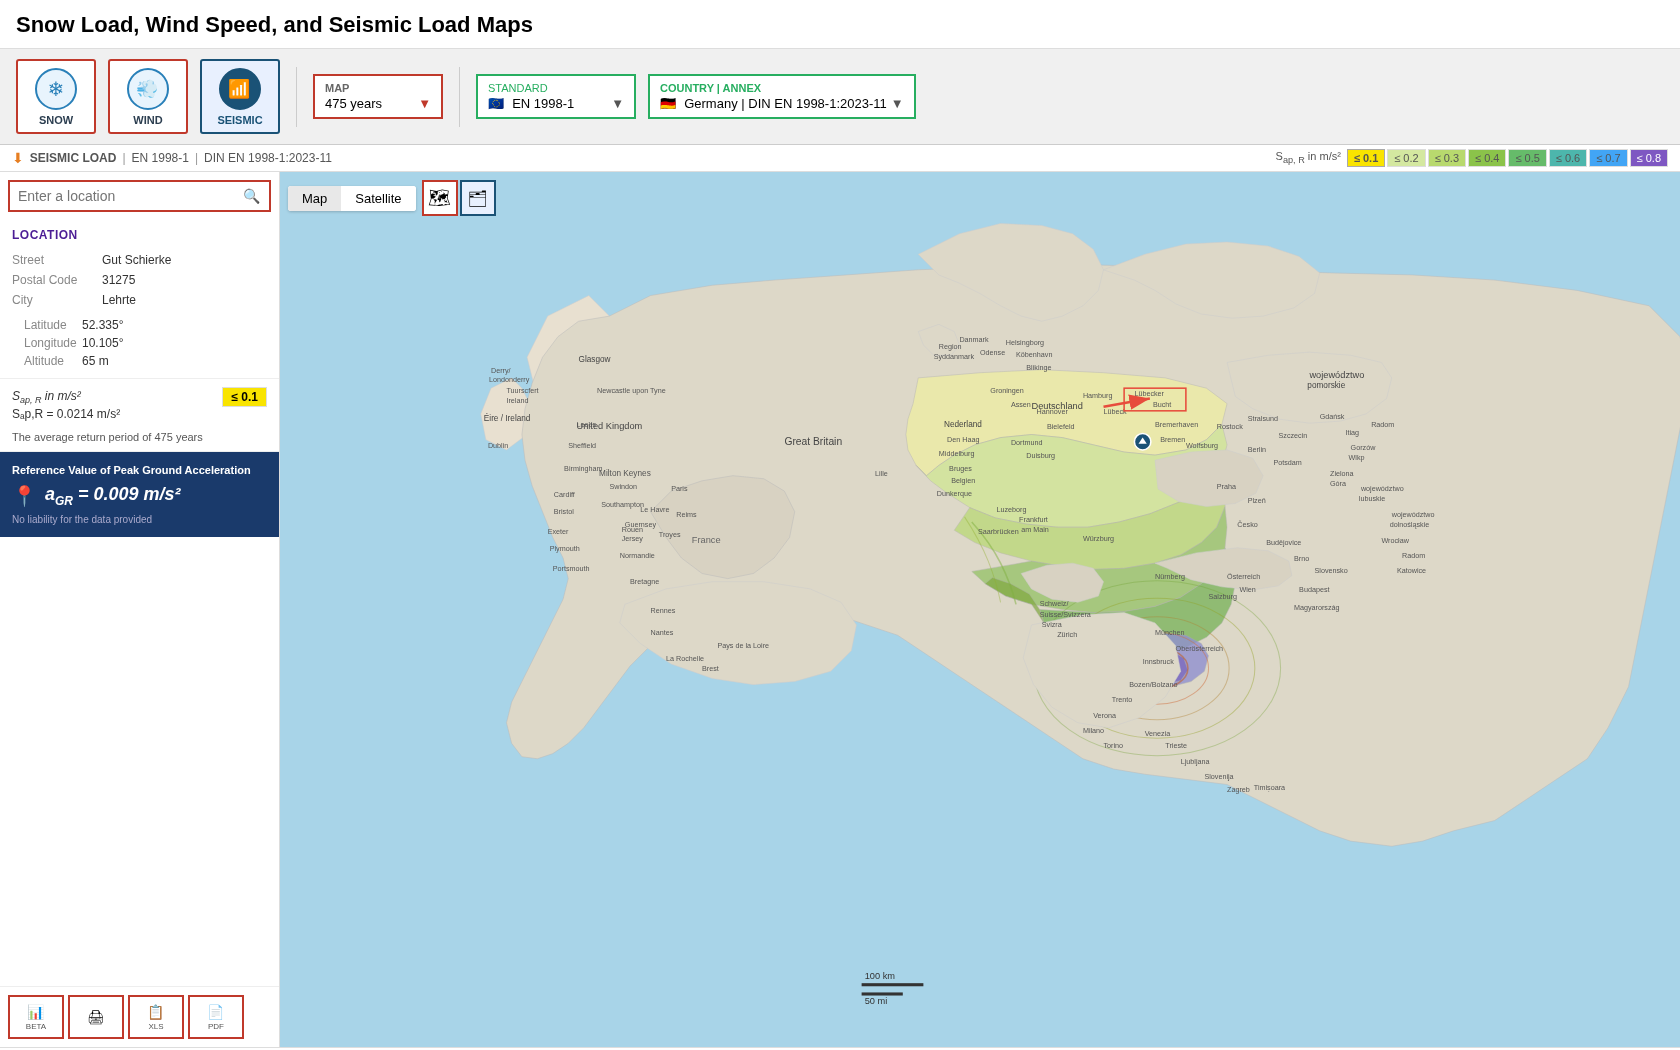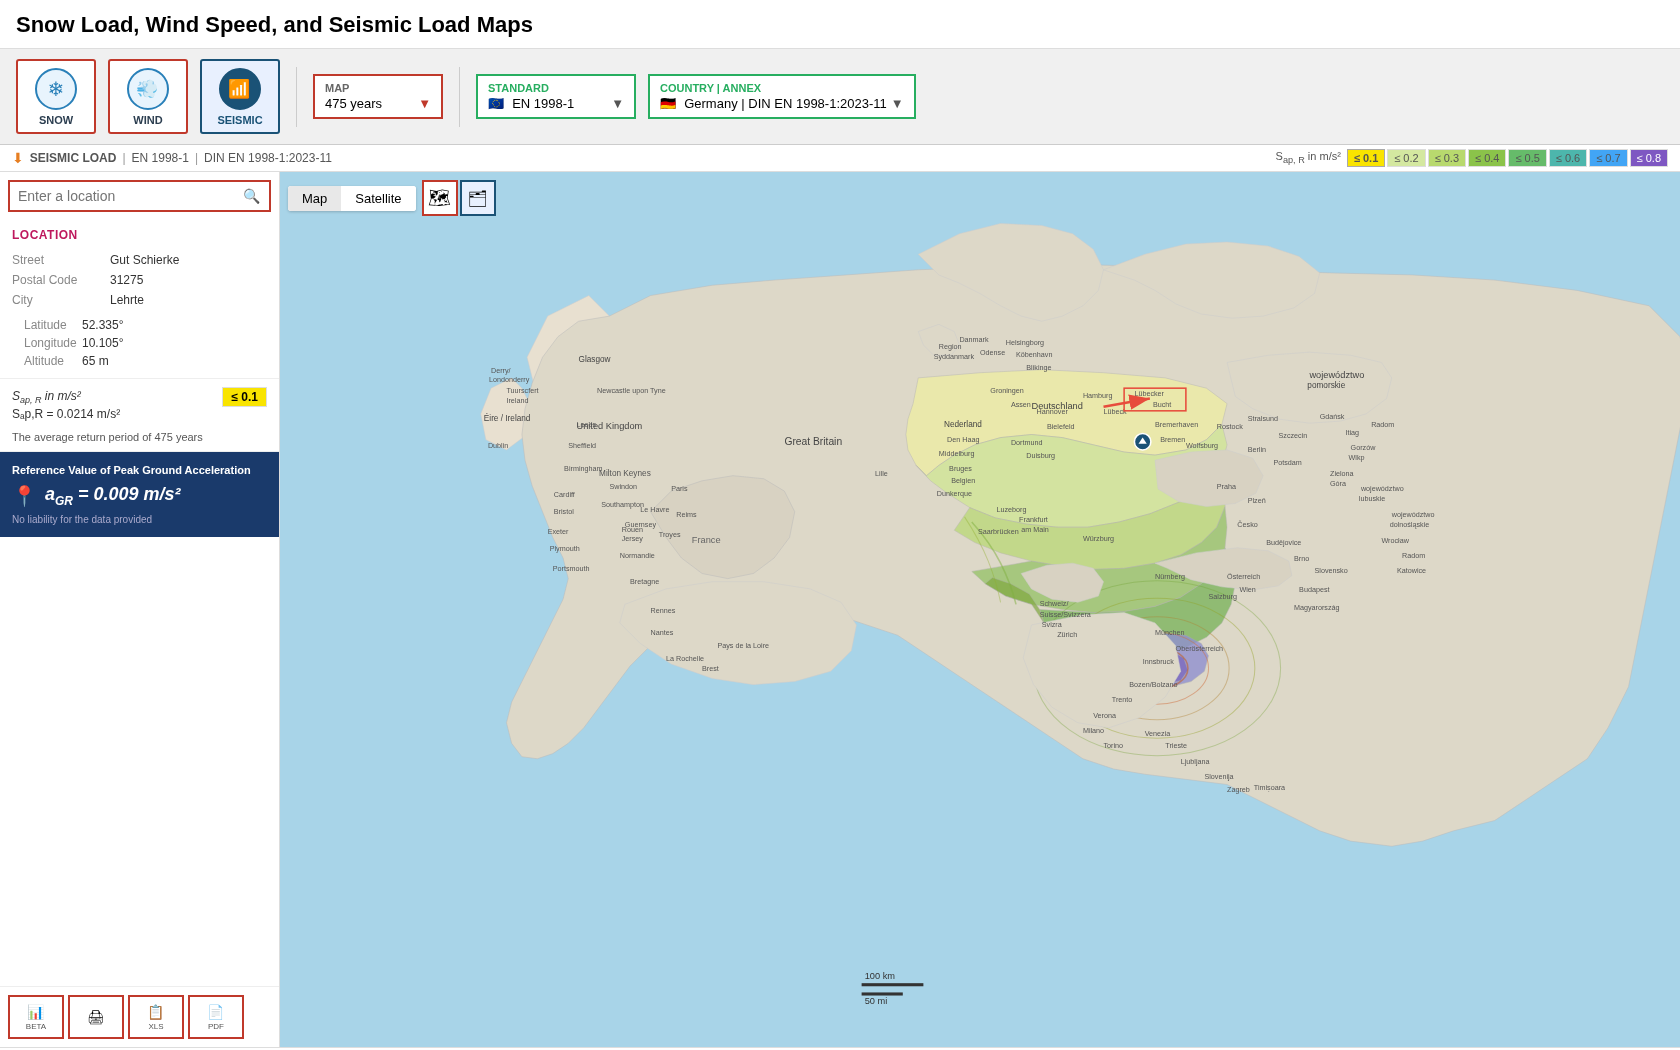--- a/index.html
+++ b/index.html
@@ -14,21 +14,21 @@
     .tool-btn .icon-circle { width: 42px; height: 42px; border-radius: 50%; display: flex; align-items: center; justify-content: center; margin-bottom: 4px; }
     .tool-btn.snow .icon-circle { background: #e8f4fd; border: 2px solid #2980b9; }
     .tool-btn.wind .icon-circle { background: #e8f4fd; border: 2px solid #2980b9; }
     .tool-btn.seismic .icon-circle { background: #1a5276; border: 2px solid #1a5276; }
     .tool-btn-label { font-size: 11px; font-weight: bold; color: #2c3e50; }
     .tool-btn.seismic .tool-btn-label { color: #1a5276; }
     .toolbar-separator { width: 1px; height: 60px; background: #ccc; margin: 0 4px; }
     .map-select { border: 2px solid #c0392b; padding: 6px 10px; background: #fff; min-width: 130px; }
     .map-select label { font-size: 11px; color: #666; font-weight: bold; display: block; margin-bottom: 2px; }
     .standard-select { border: 2px solid #27ae60; padding: 6px 10px; background: #fff; min-width: 160px; }
-    .standard-select label { font-size: 11px; color: #27ae60; font-weight: bold; display: block; margin-bottom: 2px; }
+    .standard-select label { font-size: 11px; color: #27ae60; font-weight: normal; display: block; margin-bottom: 2px; }
     .country-select { border: 2px solid #27ae60; padding: 6px 10px; background: #fff; min-width: 220px; }
     .country-select label { font-size: 11px; color: #27ae60; font-weight: bold; display: block; margin-bottom: 2px; }
 
     
     .status-bar { display: flex; align-items: center; justify-content: space-between; padding: 4px 12px; background: #fff; border-bottom: 1px solid #ddd; font-size: 12px; color: #555; }
     .status-left { display: flex; align-items: center; gap: 6px; }
     .status-arrow { color: #e67e22; font-size: 14px; }
     .status-label { font-weight: bold; font-size: 12px; }
     .status-sep { color: #999; }
     .legend-bar { display: flex; align-items: center; gap: 2px; }
@@ -47,22 +47,22 @@
     .main-layout { display: flex; height: calc(1050px - 175px); }
 
     
     .sidebar { width: 280px; min-width: 280px; background: #fff; border-right: 1px solid #ddd; display: flex; flex-direction: column; overflow-y: auto; }
     .search-box { border: 2px solid #c0392b; margin: 8px; display: flex; align-items: center; padding: 6px 8px; background: #fff; }
     .search-box input { border: none; outline: none; flex: 1; font-size: 14px; color: #999; }
     .search-icon { color: #666; font-size: 14px; }
 
     
     .location-section { padding: 8px 12px; border-bottom: 1px solid #eee; }
-    .location-title { font-weight: bold; font-size: 12px; letter-spacing: 0.5px; margin-bottom: 8px; color: #be185d; }
-    .location-row { display: flex; padding: 3px 0; font-size: 12px; gap: 8px; }
+    .location-title { font-weight: bold; font-size: 12px; letter-spacing: 0.5px; margin-bottom: 8px; color: #4c1d95; }
+    .location-row { display: flex; padding: 3px 0; font-size: 12px; }
     .location-key { color: #888; width: 90px; min-width: 90px; }
     .location-value { color: #333; font-weight: 500; }
     .location-coords { margin-top: 6px; }
     .location-coord-row { display: flex; padding: 2px 0; font-size: 12px; }
     .location-coord-key { color: #888; width: 70px; min-width: 70px; padding-left: 12px; }
 
     
     .sap-section { padding: 8px 12px; border-bottom: 1px solid #eee; background: #fff; }
     .sap-header { display: flex; align-items: center; justify-content: space-between; }
     .sap-title { font-size: 12px; color: #333; font-style: italic; }

